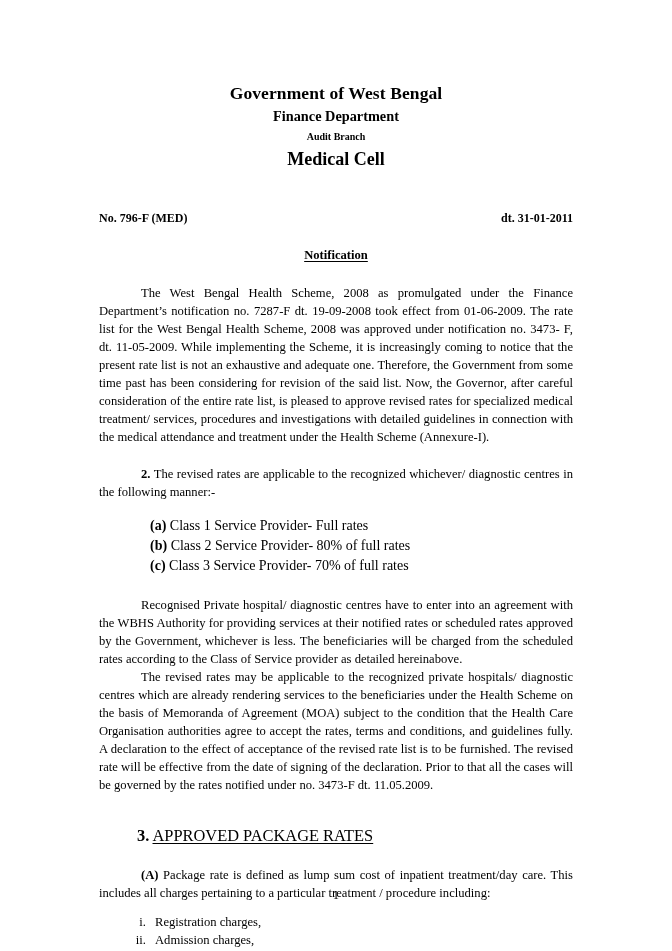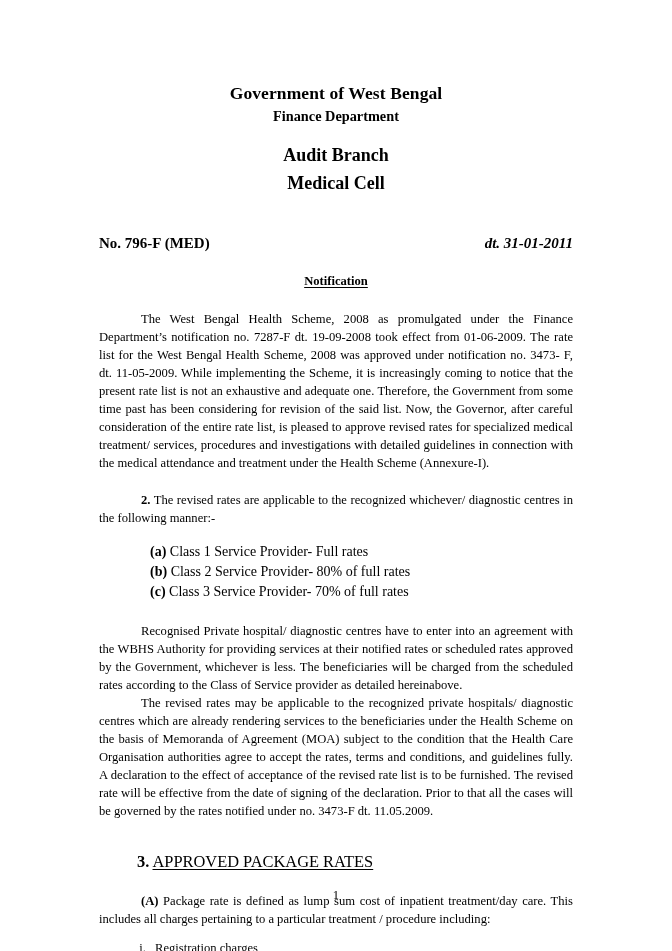--- a/index.html
+++ b/index.html
@@ -40,43 +40,43 @@
     line-height: 1.32;
     letter-spacing: 0.1px;
   }
   .dept-title {
     font-size: 14.3px;
     font-weight: bold;
     line-height: 1.38;
     margin-top: 2px;
   }
   .branch-title {
-    font-size: 18px;
+    font-size: 10px;
     font-weight: bold;
     line-height: 1.4;
-    margin-top: 16px;
+    margin-top: 3px;
   }
   .cell-title {
     font-size: 18px;
     font-weight: bold;
     line-height: 1.4;
     margin-top: 3px;
   }
 
   
   .ref-row {
     display: flex;
     justify-content: space-between;
     align-items: baseline;
-    font-size: 15px;
+    font-size: 12px;
     font-weight: bold;
     margin-top: 39px;
   }
   .ref-no { text-align: left; }
-  .ref-date { text-align: left; font-style: italic; }
+  .ref-date { text-align: left; }
 
   
   .notif-heading {
     text-align: center;
     font-size: 12.6px;
     font-weight: bold;
     margin-top: 22px;
   }
   .notif-heading span {
     text-decoration: underline;

